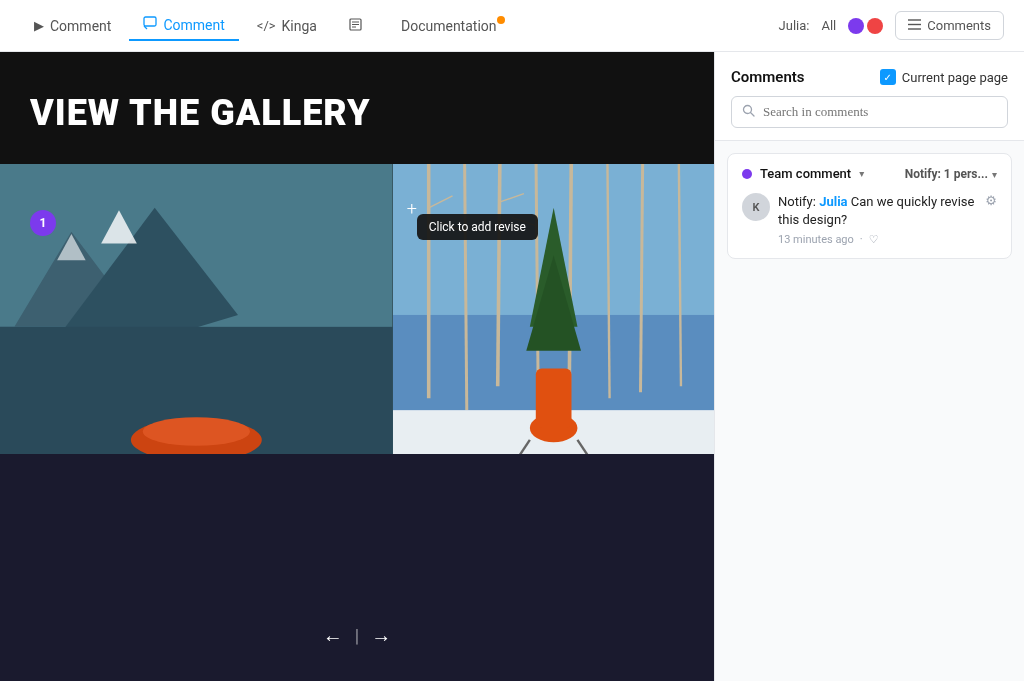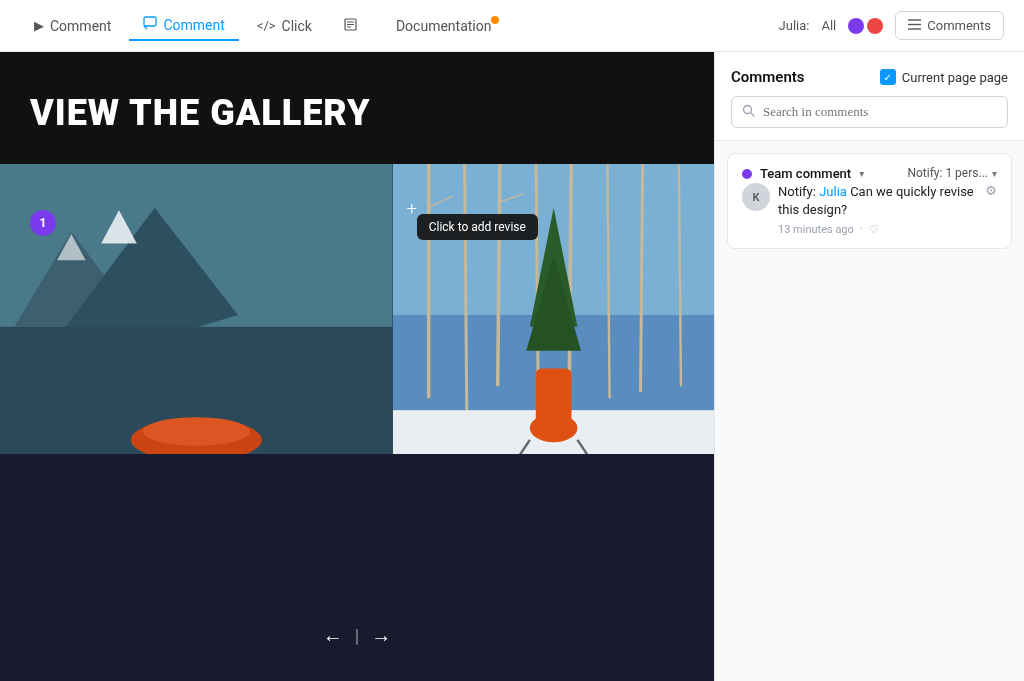--- a/index.html
+++ b/index.html
@@ -289,23 +289,23 @@
     }
     .comment-card {
       background: #fff;
       border-radius: 8px;
       border: 1px solid #e5e7eb;
       padding: 12px 14px;
       margin-bottom: 10px;
     }
     .comment-thread-header {
       display: flex;
-      align-items: flex-start;
+      align-items: flex-end;
       justify-content: space-between;
-      margin-bottom: 2px;
+      margin-bottom: 12px;
     }
     .thread-left {
       display: flex;
       align-items: center;
       gap: 8px;
     }
     .team-dot {
       width: 10px;
       height: 10px;
       background: #7c3aed;
@@ -316,20 +316,21 @@
       font-weight: 500;
       color: #111;
     }
     .thread-chevron {
       font-size: 10px;
       color: #777;
     }
     .notify-text {
       font-size: 12px;
       color: #555;
+      font-weight: bold;
     }
     .notify-chevron {
       font-size: 10px;
       color: #777;
     }
     .thread-right {
       display: flex;
       align-items: center;
       gap: 4px;
     }
@@ -356,21 +357,21 @@
     .comment-body {
       flex: 1;
     }
     .comment-text {
       font-size: 13px;
       color: #222;
       line-height: 1.4;
     }
     .mention {
       color: #0d99ff;
-      font-weight: 400;
+      font-weight: 700;
     }
     .comment-meta {
       display: flex;
       align-items: center;
       gap: 6px;
       margin-top: 4px;
     }
     .comment-time {
       font-size: 11px;
       color: #9ca3af;
@@ -404,21 +405,21 @@
       <span class="nav-icon">
         <svg width="14" height="14" viewBox="0 0 14 14" fill="none">
           <rect x="1" y="1" width="12" height="9" rx="1.5" stroke="#0d99ff" stroke-width="1.3" fill="none"></rect>
           <line x1="1" y1="10" x2="4" y2="13" stroke="#0d99ff" stroke-width="1.3"></line>
         </svg>
       </span>
       <span>Comment</span>
     </div>
     <div class="nav-item">
       <span class="nav-icon">&lt;/&gt;</span>
-      <span>Click</span>
+      <span>Kinga</span>
     </div>
     <div class="nav-item" style="position:relative;gap:39px;">
       <span class="nav-icon">
         <svg width="13" height="13" viewBox="0 0 13 13" fill="none">
           <rect x="1" y="1" width="11" height="11" rx="1" stroke="#555" stroke-width="1.2" fill="none"></rect>
           <line x1="3" y1="4" x2="10" y2="4" stroke="#555" stroke-width="1"></line>
           <line x1="3" y1="6.5" x2="10" y2="6.5" stroke="#555" stroke-width="1"></line>
           <line x1="3" y1="9" x2="7" y2="9" stroke="#555" stroke-width="1"></line>
         </svg>
       </span>

